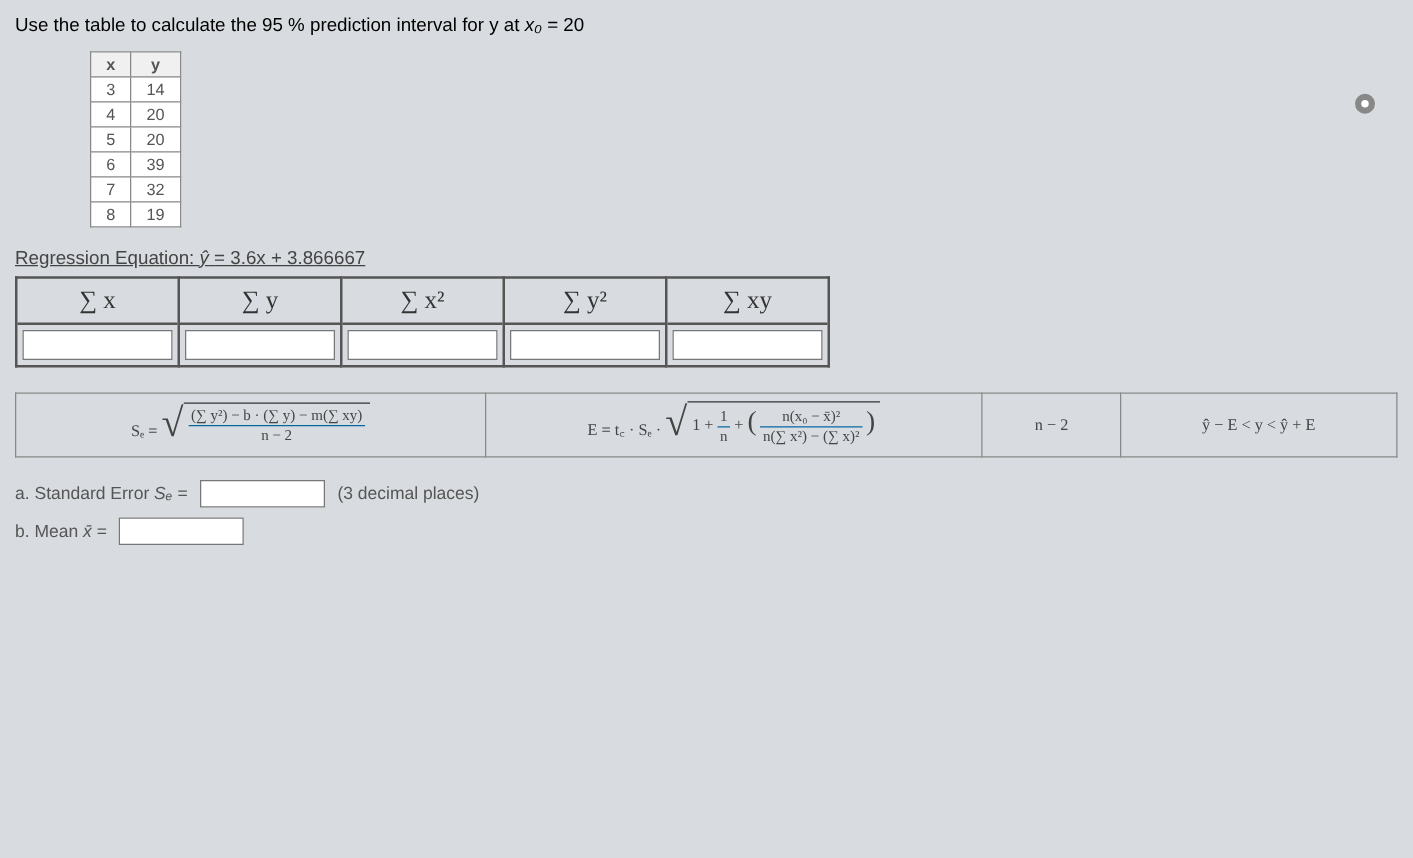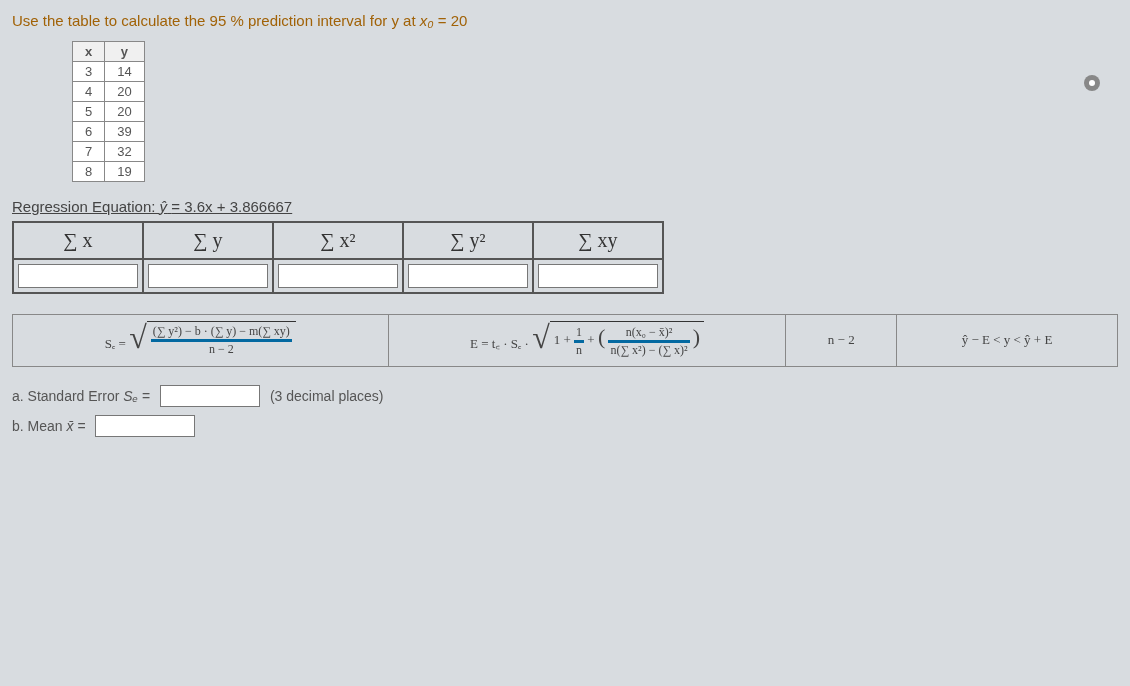--- a/index.html
+++ b/index.html
@@ -5,21 +5,21 @@
     * { box-sizing: border-box; margin: 0; padding: 0; }
     body {
       font-family: Arial, sans-serif;
       background: #d8dce0;
       padding: 12px;
       color: #333;
       width: 1130px;
     }
     .question-text {
       font-size: 15px;
-      color: #a16207;
+      color: #000000;
       margin-bottom: 12px;
     }
     .math-var { font-style: italic; }
     .data-table {
       border-collapse: collapse;
       margin: 8px 0 8px 60px;
       background: #fff;
     }
     .data-table th, .data-table td {
       border: 1px solid #888;
@@ -105,21 +105,21 @@
     .answer-row input {
       width: 100px;
       height: 22px;
       border: 1px solid #777;
       padding: 2px 4px;
       font-size: 13px;
       margin: 0 6px;
     }
     .sigma { font-size: 20px; font-family: 'Times New Roman', serif; }
     .frac { display:inline-block; vertical-align:middle; text-align:center; font-size:12px; }
-    .frac .num { display:block; border-bottom:3px solid #0369a1; padding:0 2px;}
+    .frac .num { display:block; border-bottom:1px solid #0369a1; padding:0 2px;}
     .frac .den { display:block; padding:0 2px;}
     .sqrt-wrap { display:inline-flex; align-items:stretch; }
     .sqrt-sym { font-size:32px; line-height:32px; }
     .sqrt-body { border-top:1px solid #333; padding:2px 4px; display:inline-block;}
   </style>
 </head>
 <body>
 
 <div class="question-text">
   <span>Use the table to calculate the 95 % prediction interval for y at </span>

